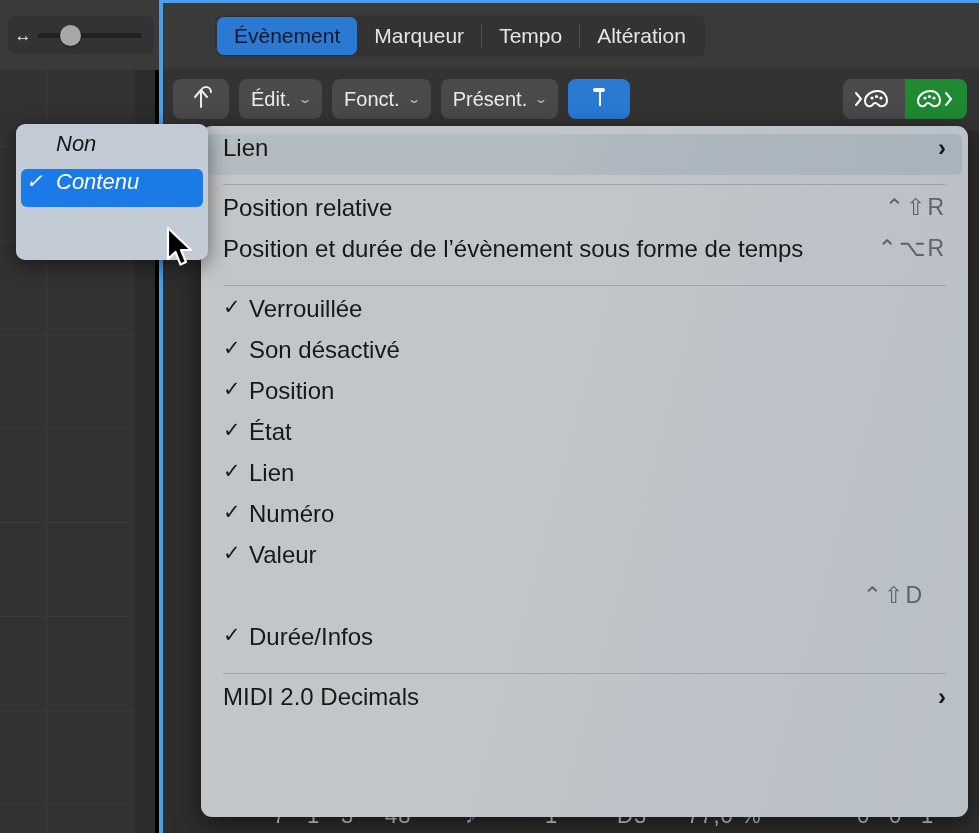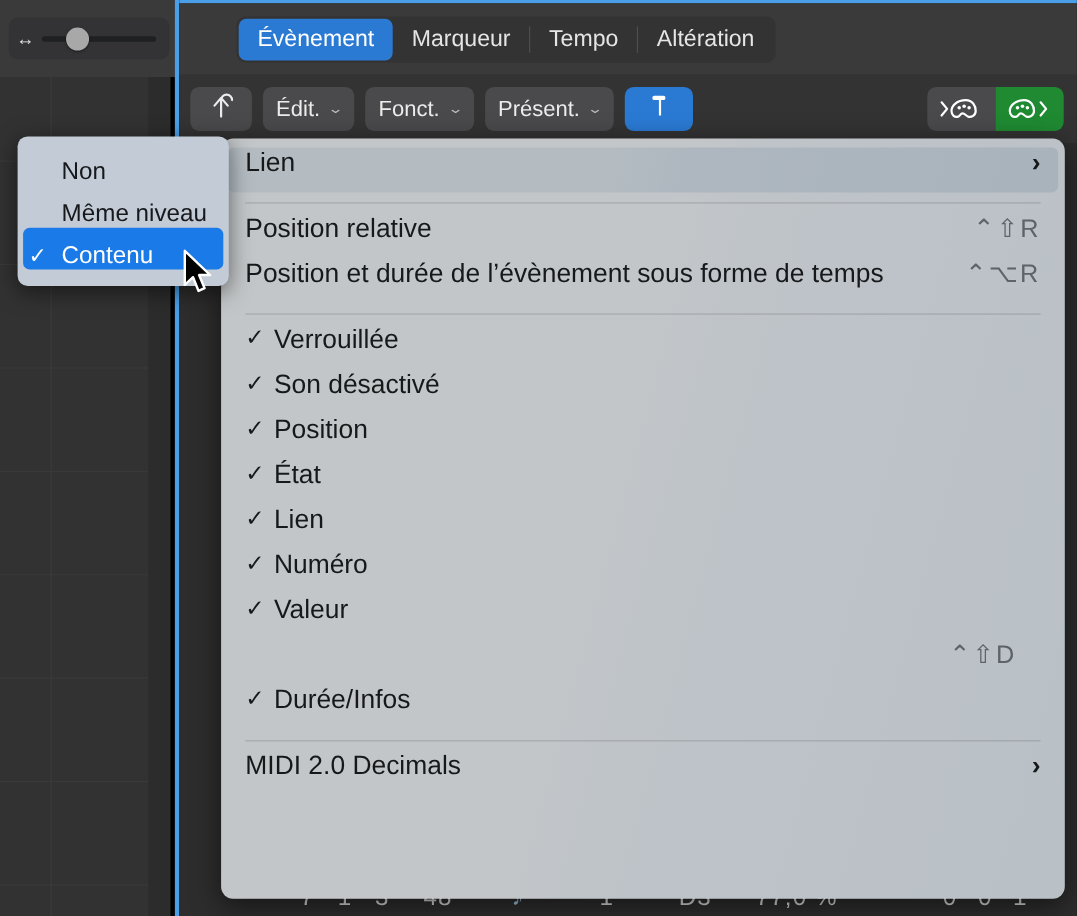--- a/index.html
+++ b/index.html
@@ -80,21 +80,21 @@
     margin-left:52px; height:42px;
     background:#333334; border-radius:8px;
     display:flex; align-items:center; padding:0 2px;
   }
   .tab{
     height:38px; padding:0 17px;
     display:flex; align-items:center; justify-content:center;
     font-size:21px; color:#e5e5e5; border-radius:7px;
     white-space:nowrap; cursor:default;
   }
-  .tab.active{ background:#2a7ad4; color:#ffffff; }
+  .tab.active{ background:#2a7ad4; color:#0f172a; }
   .tabsep{ width:1px; height:24px; background:#4f4f4f; }
 
   
   .toolbar2{
     position:absolute; left:0; top:68px; right:0; height:62px;
     background:#333333;
     display:flex; align-items:center;
   }
   .tb-btn{
     height:40px; background:#4a4a4c; border-radius:8px;
@@ -166,23 +166,23 @@
   
   .submenu{
     position:absolute; left:16px; top:124px; width:192px; height:136px;
     background:#c2cbd6;
     border-radius:9px;
     box-shadow:0 5px 20px rgba(0,0,0,.5);
     padding:7px 0;
     overflow:hidden;
   }
   .smi{
-    height:38px; display:flex; align-items:flex-end;
+    height:38px; display:flex; align-items:flex-start;
     font-size:22px; color:#16181a; padding:0 10px;
-    white-space:nowrap; cursor:default;
+    white-space:nowrap; cursor:default;font-style:italic;
   }
   .smi .check{ width:30px; flex:0 0 30px; font-size:20px; }
   .smi.sel{
     background:#1a7ae8; color:#fff; margin:0 5px;
     border-radius:6px; padding:0 5px;
   }
 
   
   .ghost-btn{
     position:absolute; left:181px; top:258px; width:48px; height:42px;
@@ -414,24 +414,20 @@
       <span class="grow"></span>
       <span class="chev">›</span>
     </div>
   </div>
 
   <div class="submenu">
     <div class="smi">
       <span class="check"></span>
       <span>Non</span>
     </div>
-    <div class="smi">
-      <span class="check"></span>
-      <span>Même niveau</span>
-    </div>
     <div class="smi sel">
       <span class="check">✓</span>
       <span>Contenu</span>
     </div>
   </div>
 
   <div class="cursor">
     <svg width="30" height="44" viewBox="0 0 30 44">
       <path d="M2 2 L2 33 L9.5 26 L14.5 38.5 L20 36 L15 24 L25 24 Z" fill="#000" stroke="#fff" stroke-width="2.2" stroke-linejoin="round"></path>
     </svg>

